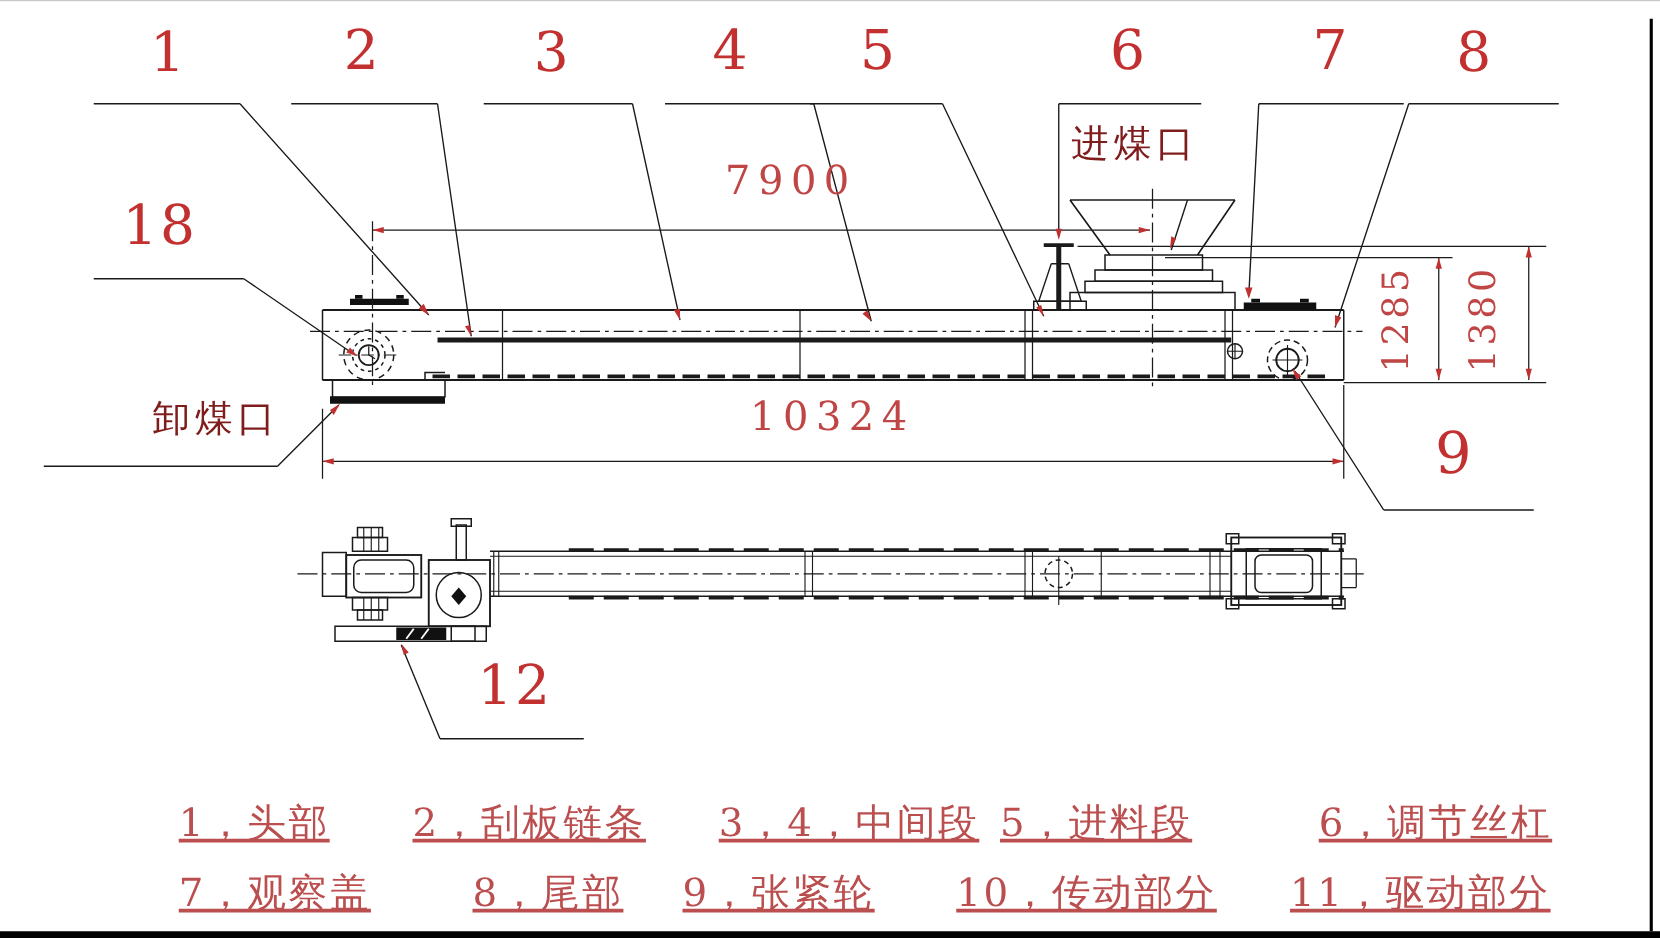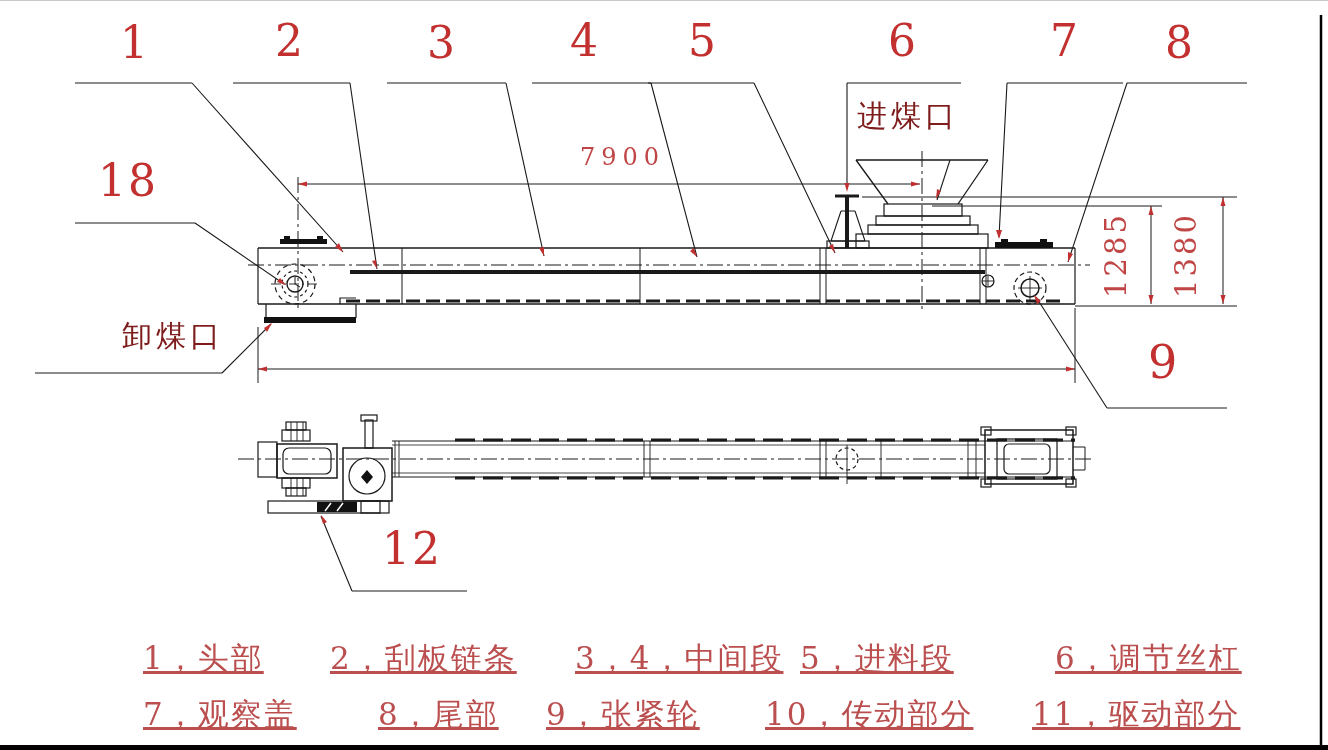--- a/index.html
+++ b/index.html
@@ -4,21 +4,21 @@
 <style>
   html,body{margin:0;padding:0;background:#e8e8e8;}
   #canvas{
     position:relative;width:1328px;height:750px;background:#ffffff;
     overflow:hidden;font-family:"DejaVu Serif", serif;
     border-top:1px solid #c9c9c9;
   }
   #linework{position:absolute;left:0;top:0;}
   .red{position:absolute;color:#c23030;white-space:nowrap;line-height:1;}
   .callout{font-size:44px;letter-spacing:2px;}
-  .dim{font-size:24px;letter-spacing:6px;color:#c04545;margin-top:17px;}
+  .dim{font-size:32px;letter-spacing:6px;color:#c04545;}
   .dim-rot{position:absolute;width:100px;text-align:center;font-size:29px;
     letter-spacing:3px;color:#c04545;transform:rotate(-90deg);}
   .port{font-size:30px;letter-spacing:4px;color:#7f1d1d;}
   .legend-item{position:absolute;font-size:31px;letter-spacing:2px;color:#bb4e4e;text-decoration:underline;}
 </style>
 </head>
 <body>
 
 <div id="canvas">
 
@@ -191,20 +191,21 @@
   <div class="red callout" style="left:570px;top:18px">4</div>
   <div class="red callout" style="left:688px;top:18px">5</div>
   <div class="red callout" style="left:888px;top:18px">6</div>
   <div class="red callout" style="left:1050px;top:18px">7</div>
   <div class="red callout" style="left:1165px;top:20px">8</div>
   <div class="red callout" style="left:98px;top:158px">18</div>
   <div class="red callout" style="left:1148px;top:338px;font-size:46px">9</div>
   <div class="red callout" style="left:382px;top:526px">12</div>
 
   <div class="red dim" style="left:580px;top:127px">7900</div>
+  <div class="red dim" style="left:600px;top:316px">10324</div>
   <div class="dim-rot" style="left:1066px;top:237px">1285</div>
   <div class="dim-rot" style="left:1136px;top:237px">1380</div>
 
   <div class="red port" style="left:857px;top:100px">进煤口</div>
   <div class="red port" style="left:122px;top:320px">卸煤口</div>
 
   <div>
     <div class="legend-item" style="left:143px;top:637px">1，头部</div>
     <div class="legend-item" style="left:330px;top:637px">2，刮板链条</div>
     <div class="legend-item" style="left:575px;top:637px">3，4，中间段</div>

